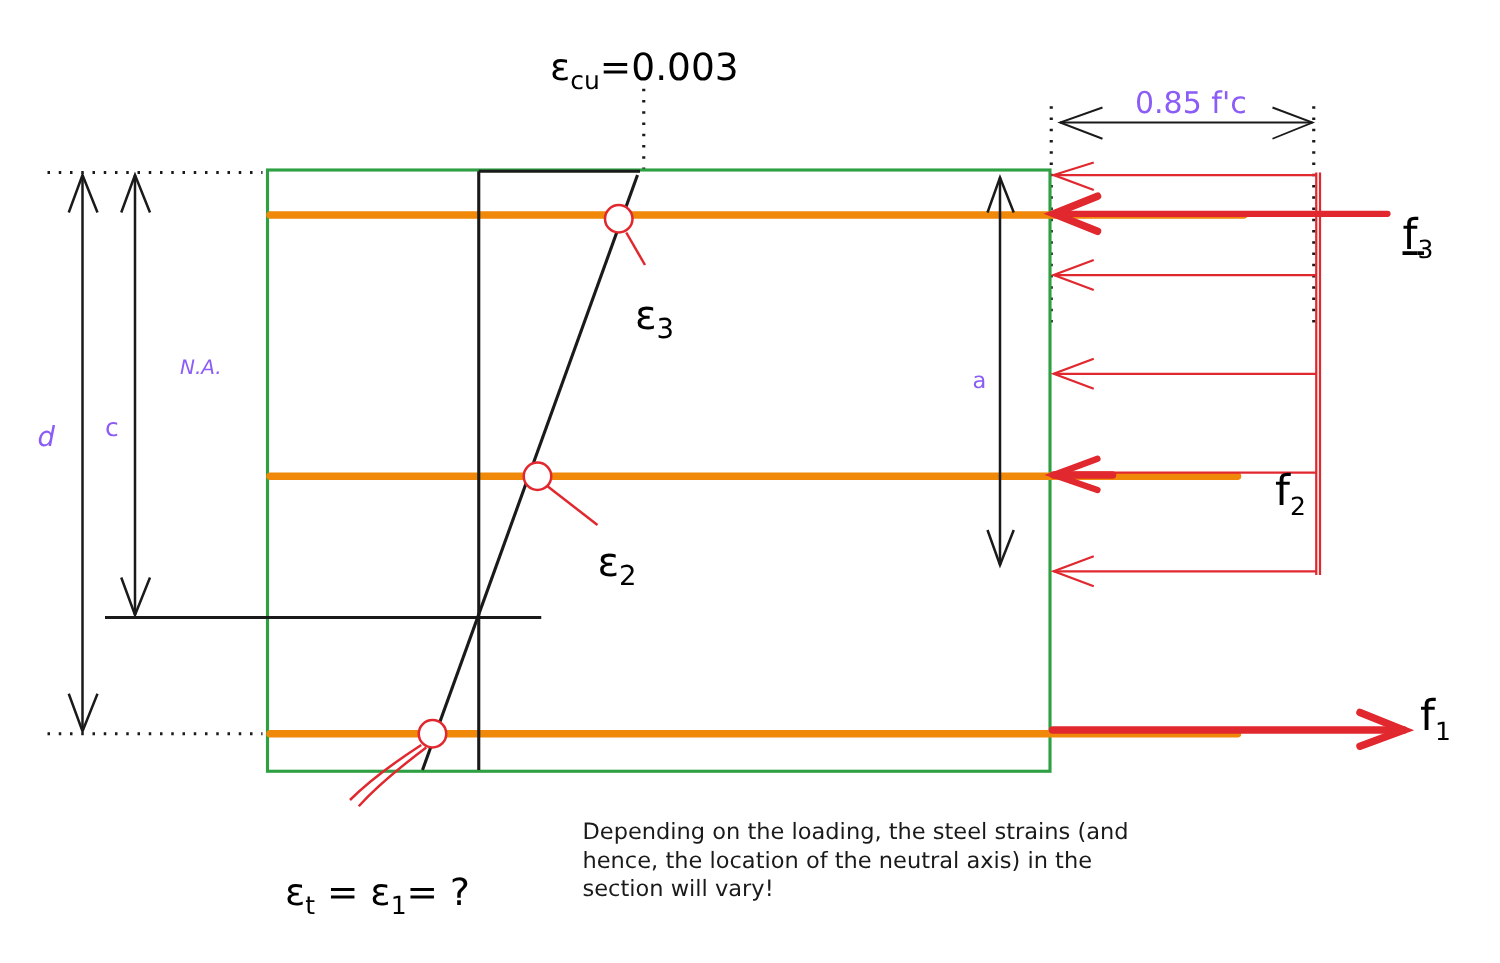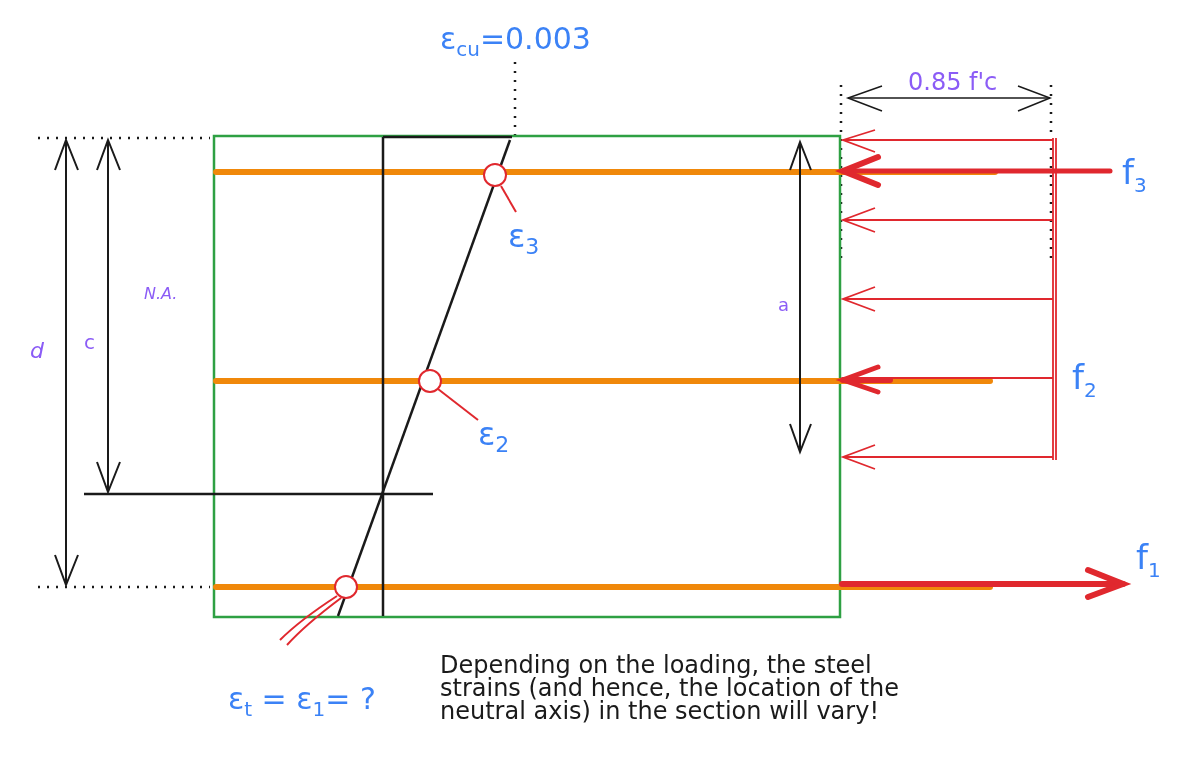--- a/index.html
+++ b/index.html
@@ -1,23 +1,23 @@
 <!DOCTYPE html>
 <html><head>
   <meta charset="utf-8">
   <style>
     html, body { margin: 0; padding: 0; background: #ffffff; }
     body { width: 1200px; height: 770px; position: relative; overflow: hidden;
            font-family: "DejaVu Sans", sans-serif; }
     #canvas { position: absolute; left: 0; top: 0; width: 1200px; height: 770px; }
     .lbl { position: absolute; white-space: nowrap; line-height: 1; }
-    .red { color: #3b82f6; }
+    .red { color: #000000; margin-top: 16px; }
     .blk { color: #8b5cf6; }
-    .note { position: absolute; left: 440px; top: 654px; width: 460px;
-            font-size: 24px; line-height: 23px; color: #1a1a1a; }
+    .note { position: absolute; left: 466px; top: 654px; width: 460px;
+            font-size: 18px; line-height: 23px; color: #1a1a1a; }
   </style>
 </head>
 <body>
 
 <svg id="canvas" viewBox="0 0 1200 770" xmlns="http://www.w3.org/2000/svg">
 
   <g stroke="#1a1a1a" stroke-width="2.5" stroke-dasharray="2 7" fill="none">
     <line x1="38" y1="138" x2="210" y2="138"></line>
     <line x1="38" y1="587" x2="210" y2="587"></line>
     <line x1="515" y1="62" x2="515" y2="136"></line>
@@ -94,25 +94,25 @@
     <path d="M341,598 Q305,625 287,645" fill="none"></path>
   </g>
 </svg>
 
 <div class="lbl red" style="left:440px; top:24px; font-size:30px;">
   <span>ε</span><sub style="font-size:20px;">cu</sub><span>=0.003</span>
 </div>
 
 <div class="lbl blk" style="left:908px; top:70px; font-size:24px;">0.85 f'c</div>
 
-<div class="lbl red" style="left:1122px; top:155px; font-size:34px;">
+<div class="lbl red" style="left:1122px; top:155px; font-size:34px;text-decoration:underline;">
   <span>f</span><sub style="font-size:20px;">3</sub>
 </div>
 
-<div class="lbl red" style="left:1072px; top:360px; font-size:34px;">
+<div class="lbl red" style="left:1020px; top:360px; font-size:34px;">
   <span>f</span><sub style="font-size:20px;">2</sub>
 </div>
 
 <div class="lbl red" style="left:1136px; top:540px; font-size:34px;">
   <span>f</span><sub style="font-size:20px;">1</sub>
 </div>
 
 <div class="lbl red" style="left:508px; top:220px; font-size:32px;">
   <span>ε</span><sub style="font-size:22px;">3</sub>
 </div>

